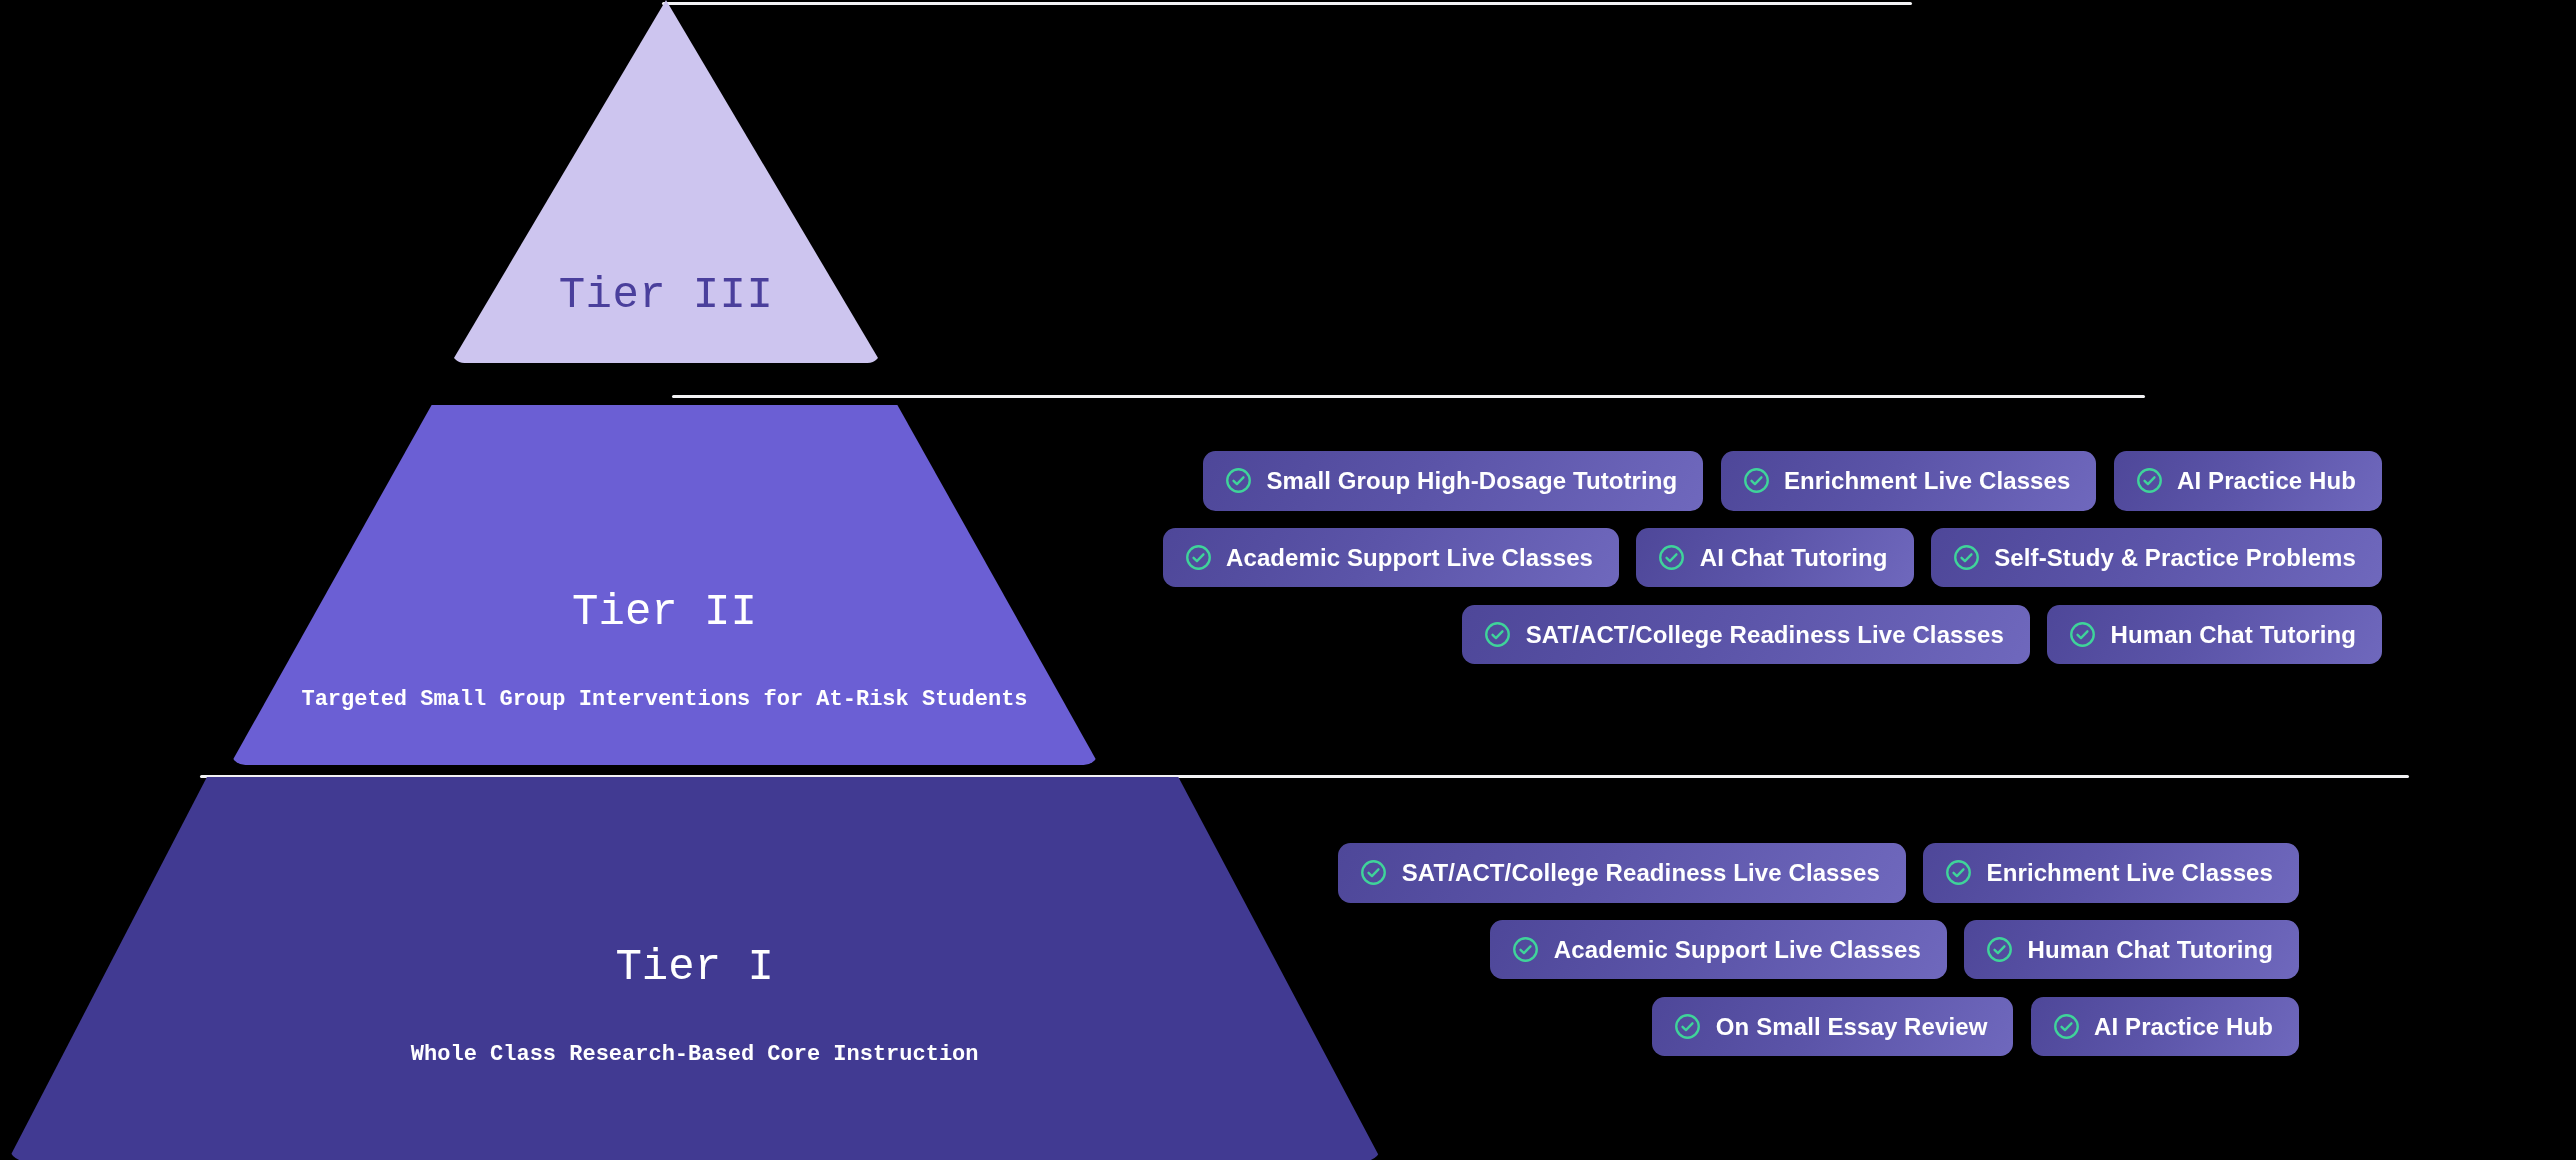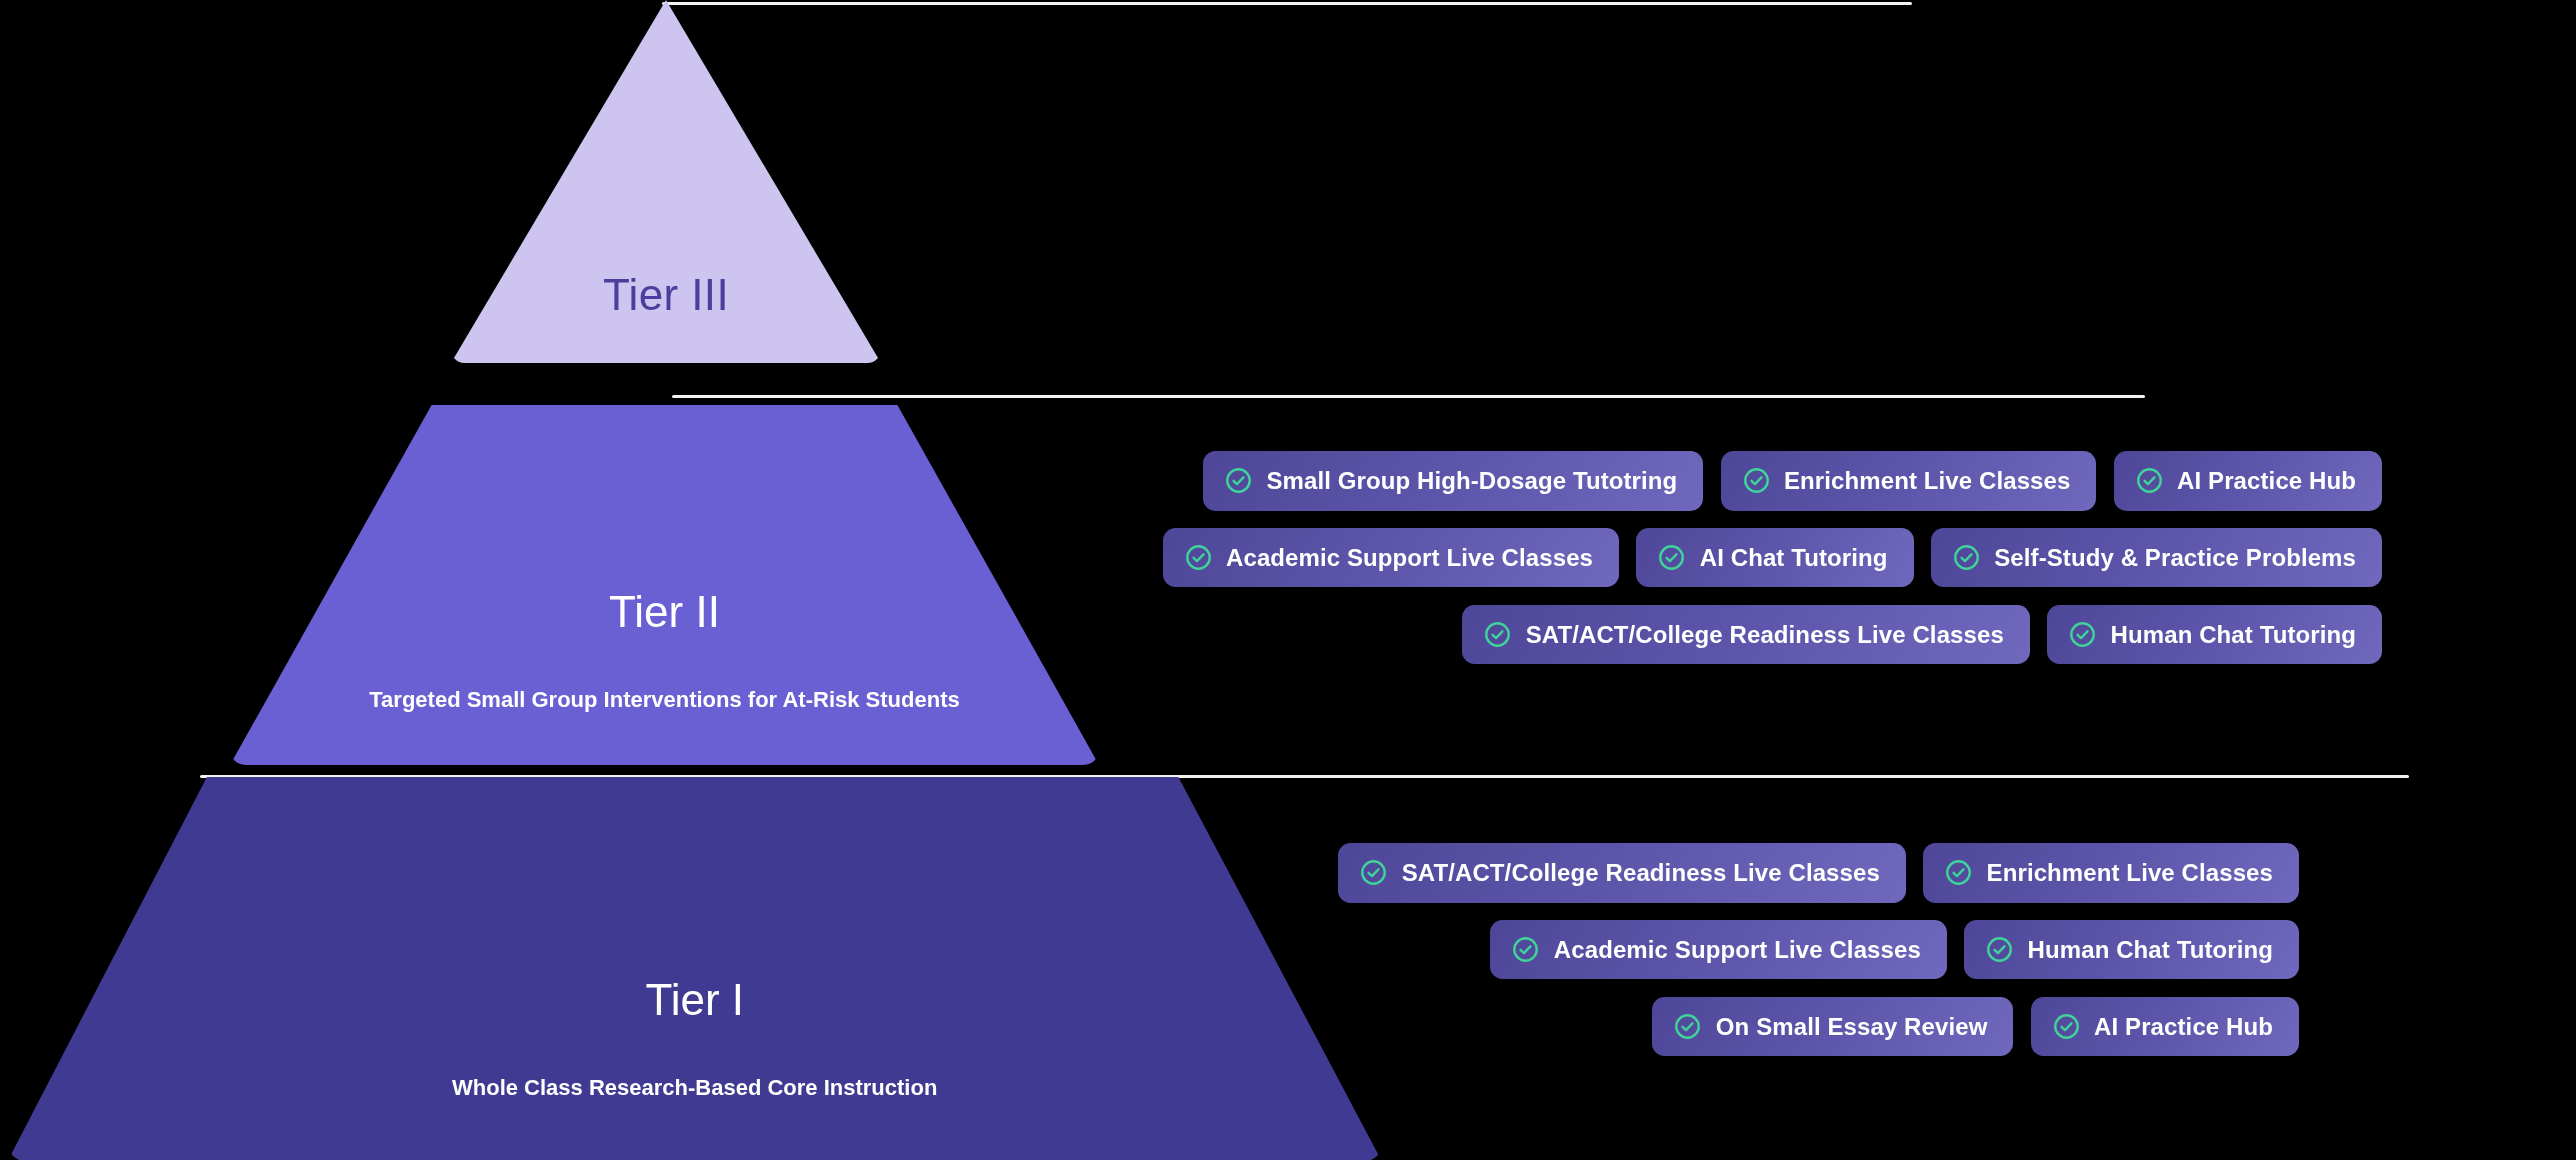--- a/index.html
+++ b/index.html
@@ -32,20 +32,21 @@
   #rule-mid    { left: 672px;  top: 395px; width: 1473px; }
   #rule-bottom { left: 200px;  top: 775px; width: 2209px; }
 
   
   .shape {
     position: absolute;
     display: flex;
     flex-direction: column;
     align-items: flex-end;
     justify-content: flex-end;
+    font-family: Liberation Mono, monospace;
   }
 
   
   #tier3-shape {
     left: 451px;
     top: 0px;
     width: 430px;
     height: 363px;
   }
   #tier3-shape .fill {
@@ -126,21 +127,21 @@
     inset: 0;
     background: #413a92;
     clip-path: polygon(14.5% 0%, 85.2% 0%, 100% 100%, 0% 100%);
     border-radius: 17.3px;
   }
   #tier1-shape .label-wrap {
     position: relative;
     z-index: 2;
     width: 100%;
     text-align: center;
-    padding-bottom: 58px;
+    padding-bottom: 91px;
   }
   #tier1-shape .tier-name {
     font-size: 44px;
     font-weight: 400;
     color: #ffffff;
     line-height: 1.1;
     margin-bottom: 50px;
   }
   #tier1-shape .tier-desc {
     font-size: 22px;

